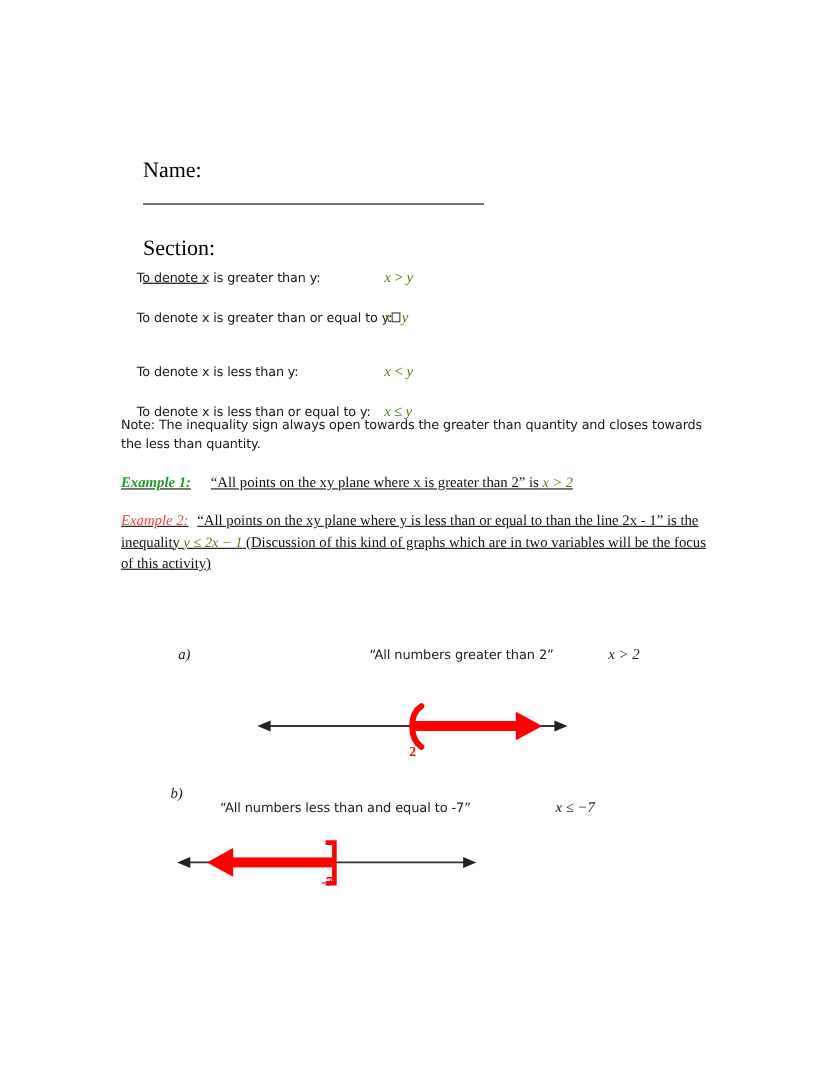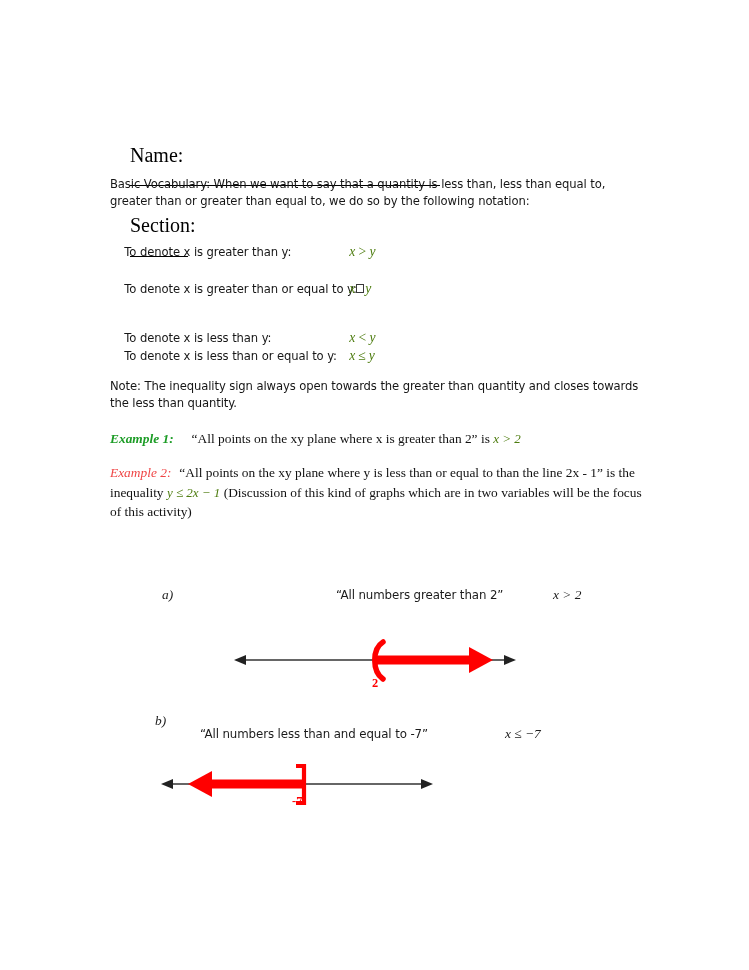--- a/index.html
+++ b/index.html
@@ -80,21 +80,21 @@
   .notation {
     font-family: "DejaVu Sans", "Liberation Sans", sans-serif;
     font-size: 11.6px;
     color: #161616;
     letter-spacing: -0.1px;
     white-space: pre;
   }
   .n1 { left: 110px; top: 230px; }
   .n2 { left: 110px; top: 267px; }
   .n3 { left: 110px; top: 316px; }
-  .n4 { left: 110px; top: 334px; }
+  .n4 { left: 110px; top: 352px; }
 
   .math {
     font-family: "Liberation Serif", "DejaVu Serif", serif;
     font-style: italic;
     font-size: 13.6px;
     color: #4d7c0f;
     white-space: pre;
   }
   .math .op { font-style: normal; }
 
@@ -108,20 +108,21 @@
     margin: 0 1px;
     box-sizing: border-box;
   }
 
   
   .ex-block {
     font-family: "Liberation Serif", "DejaVu Serif", serif;
     font-size: 13.4px;
     line-height: 19.5px;
     color: #111;
+    text-decoration: underline;
   }
   .ex1 { left: 110px; top: 429px; width: 540px; }
   .ex2 { left: 110px; top: 463px; width: 540px; }
   .ex3 { left: 110px; top: 534px; width: 540px; }
 
   .ex-label-green-bi {
     color: #1c9c26;
     font-weight: bold;
     font-style: italic;
   }
@@ -189,21 +190,20 @@
 
 
   <div class="abs namerow">
     <span>Name:</span>
     <span class="rule rule-name"></span>
     <span style="display:inline-block;width:56px;"></span>
     <span>Section:</span>
     <span class="rule rule-section"></span>
   </div>
 
-  <div class="abs body-p vocab">Basic Vocabulary:  When we want to  say that a quantity is less than, less than equal to, greater than or greater than equal to, we do so by the following notation:</div>
 
   <div class="abs notation n1">
     <span style="display:inline-block;width:225px;">To denote x is greater than y:</span><span class="math"><span>x</span><span class="op"> &gt; </span><span>y</span></span>
   </div>
 
   <div class="abs notation n2">
     <span style="display:inline-block;width:225px;">To denote x is greater than or equal to y:</span><span class="math"><span>x</span><span class="tofu"></span><span>y</span></span>
   </div>
 
   <div class="abs notation n3">

